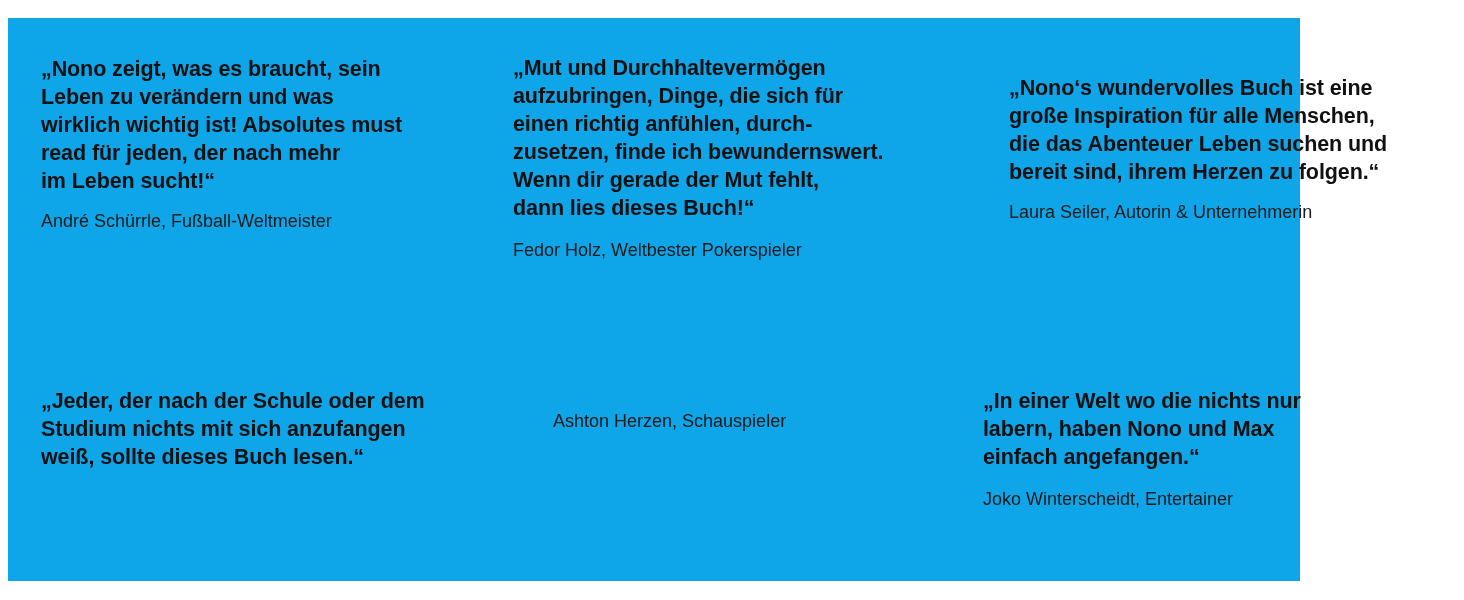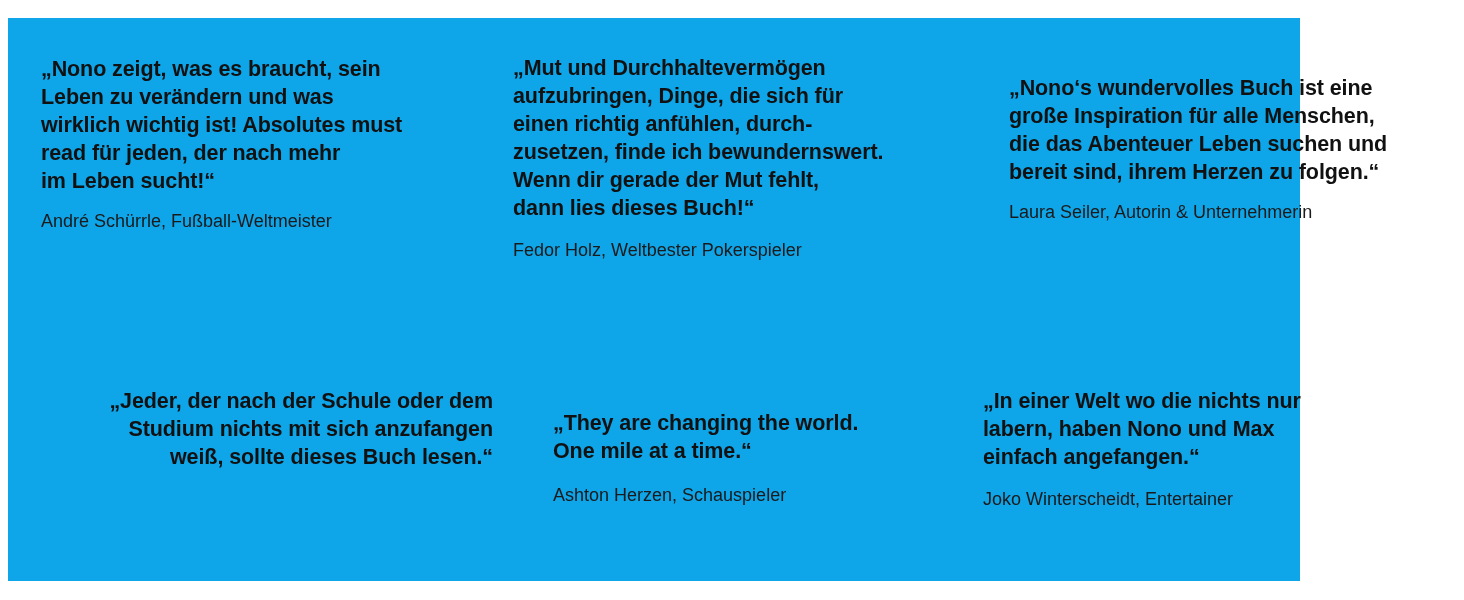--- a/index.html
+++ b/index.html
@@ -66,21 +66,21 @@
   
   .c0 .cell-inner { left: 33px; right: 20px; top: 38px; }
   .c1 .cell-inner { left: 26px; right: 10px; top: 57px; }
   .c2 .cell-inner { left: 0px;  right: 10px; top: 37px; }
   .c3 .cell-inner { left: 33px; right: 20px; top: 40px; }
   .c4 .cell-inner { left: 40px; right: 20px; top: 62px; }
   .c5 .cell-inner { left: 0px;  right: 10px; top: 40px; }
 
   .c2 .quote, .c5 .quote { margin-bottom: 16px; }
   .c4 .quote { margin-bottom: 18px; }
-  .c3 .quote { margin-bottom: 16px; text-align: right; }
+  .c3 .quote { margin-bottom: 16px; }
 </style>
 </head>
 <body>
 
 <div class="page">
   <div class="panel">
     <div class="grid">
 
       <div class="cell c0">
         <div class="cell-inner">
@@ -118,22 +118,20 @@
       <div class="cell c3">
         <div class="cell-inner">
           <p class="quote">„Jeder, der nach der Schule oder dem
 Studium nichts mit sich anzufangen
 weiß, sollte dieses Buch lesen.“</p>
         </div>
       </div>
 
       <div class="cell c4">
         <div class="cell-inner">
-          <p class="quote">„They are changing the world.
-One mile at a time.“</p>
           <p class="attrib">Ashton Herzen, Schauspieler</p>
         </div>
       </div>
 
       <div class="cell c5">
         <div class="cell-inner">
           <p class="quote">„In einer Welt wo die nichts nur
 labern, haben Nono und Max
 einfach angefangen.“</p>
           <p class="attrib">Joko Winterscheidt, Entertainer</p>

